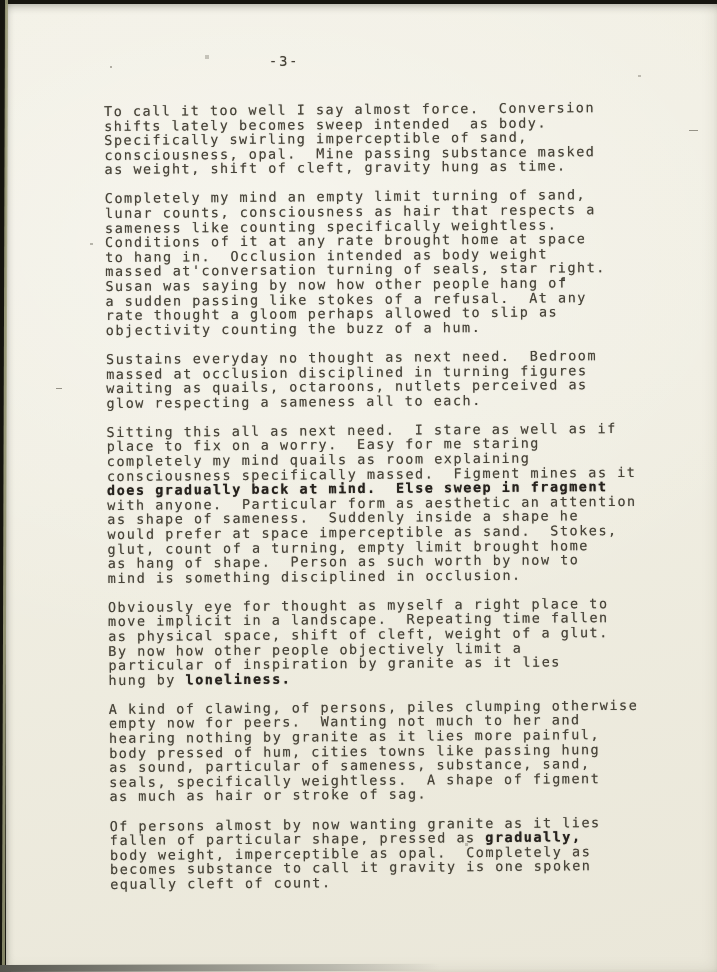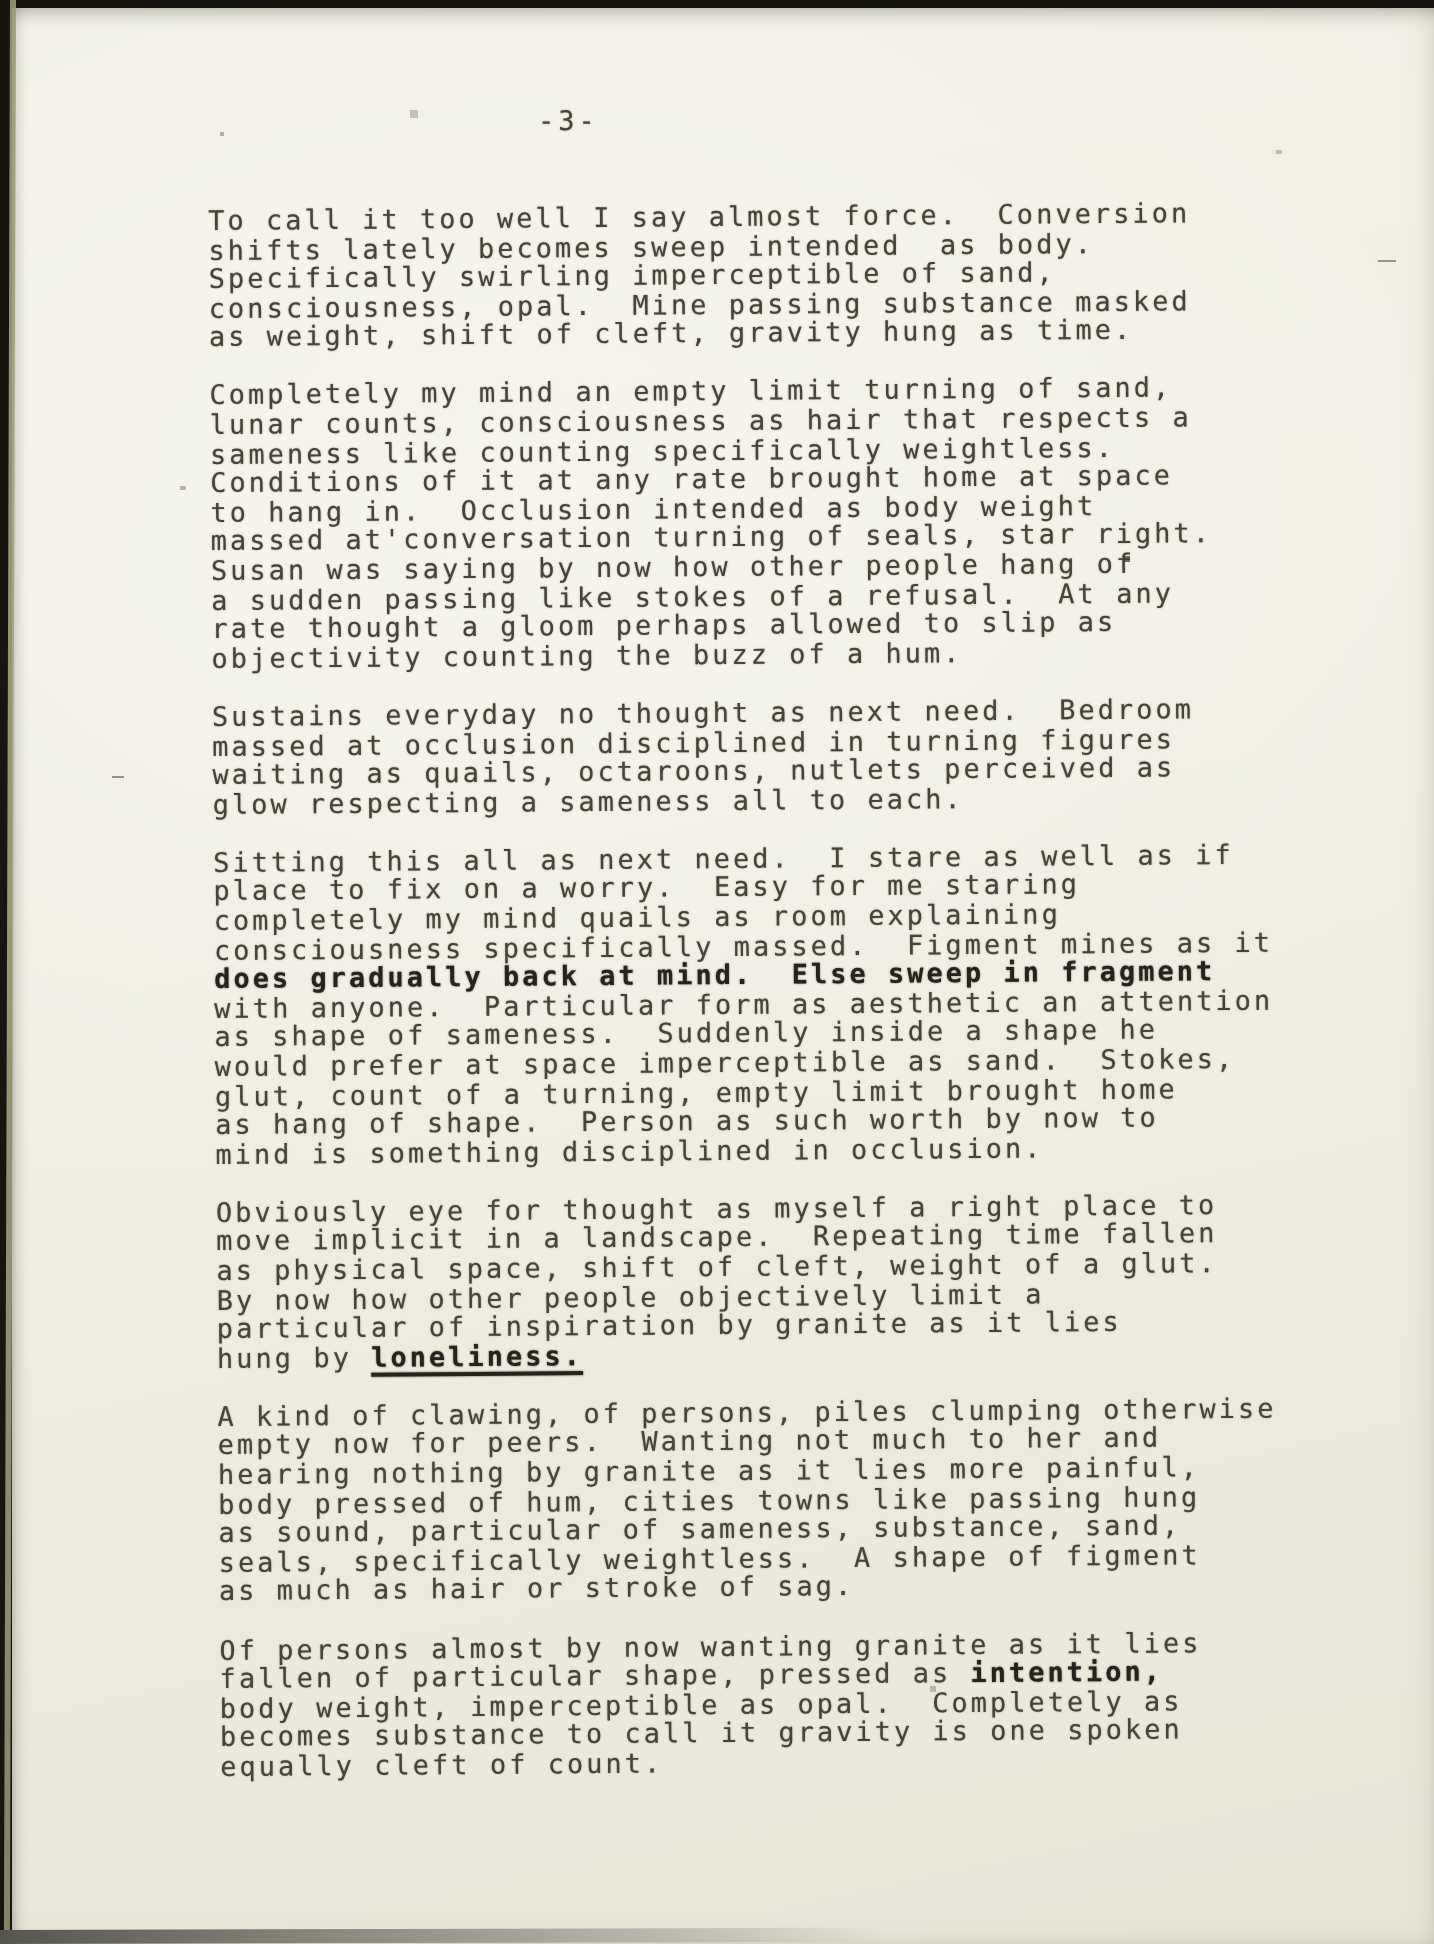--- a/index.html
+++ b/index.html
@@ -67,21 +67,20 @@
     transform: rotate(-0.45deg);
     transform-origin: 0 0;
   }
   .page-body p { margin: 0 0 14.5px 0; }
   .seg-bold {
     font-weight: 700;
     color: var(--ink-bold, #26221d);
     text-shadow: 0 0 1px rgba(38,34,29,0.7);
   }
   .seg-underline {
-    text-decoration: underline;
     text-decoration-thickness: 1.5px;
     text-underline-offset: 2.5px;
   }
   .speck {
     position: absolute;
     background: #6d6a5e;
     opacity: 0.7;
   }
 </style>
 </head>
@@ -121,21 +120,21 @@
 as physical space, shift of cleft, weight of a glut.
 By now how other people objectively limit a
 particular of inspiration by granite as it lies
 hung by </span><span class="seg-bold seg-underline">loneliness.</span></p><p><span>A kind of clawing, of persons, piles clumping otherwise
 empty now for peers.  Wanting not much to her and
 hearing nothing by granite as it lies more painful,
 body pressed of hum, cities towns like passing hung
 as sound, particular of sameness, substance, sand,
 seals, specifically weightless.  A shape of figment
 as much as hair or stroke of sag.</span></p><p><span>Of persons almost by now wanting granite as it lies
-fallen of particular shape, pressed as </span><span class="seg-bold">intention,</span><span>
+fallen of particular shape, pressed as </span><span class="seg-bold">gradually,</span><span>
 body weight, imperceptible as opal.  Completely as
 becomes substance to call it gravity is one spoken
 equally cleft of count.</span></p></div>
   </div>
   <div class="page-edge-line"></div>
   <div class="edge-bottom"></div>
 
   <div class="speck" style="left:56px; top:388px; width:6px; height:1px;"></div>
   <div class="speck" style="left:689px; top:130px; width:9px; height:1px;"></div>
   <div class="speck" style="left:562px; top:278px; width:3px; height:3px; background:#3a382f;"></div>

